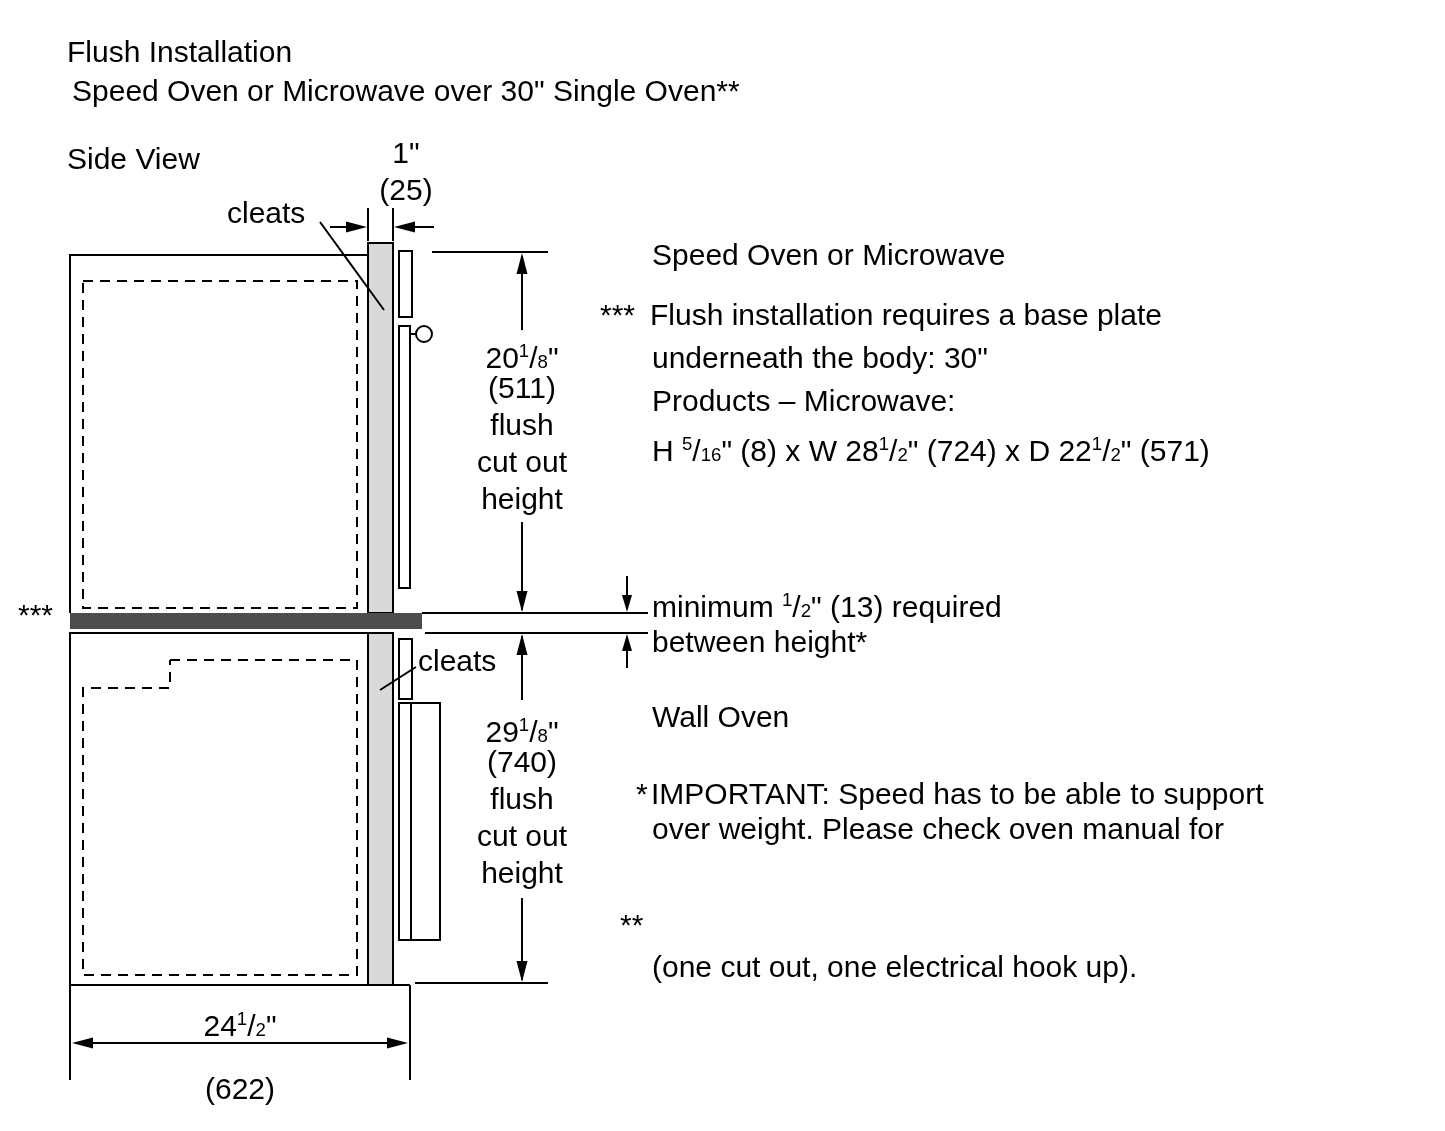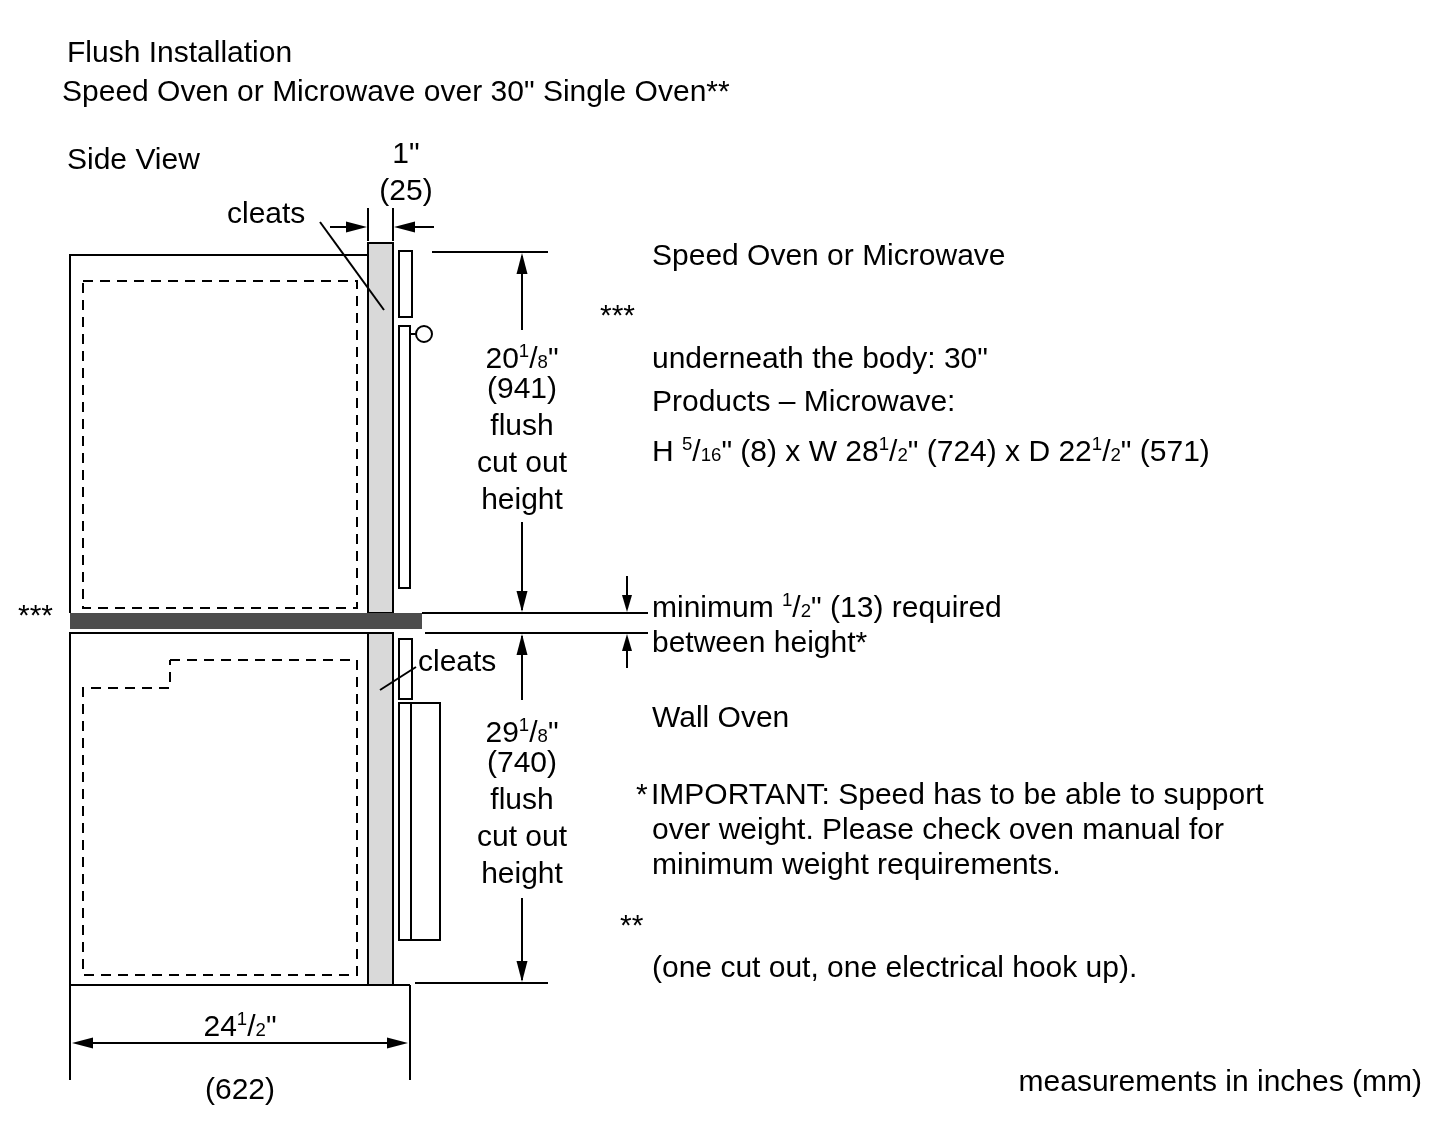--- a/index.html
+++ b/index.html
@@ -88,60 +88,59 @@
       <line x1="76" y1="1043" x2="404" y2="1043"></line>
       <polygon points="72,1043 93,1037.5 93,1048.5" stroke="none"></polygon>
       <polygon points="408,1043 387,1037.5 387,1048.5" stroke="none"></polygon>
     </g>
 
     <line x1="320" y1="222" x2="384" y2="310" stroke="#000" stroke-width="2"></line>
     <line x1="416" y1="667" x2="380" y2="690" stroke="#000" stroke-width="2"></line>
   </svg>
 
   <div class="lbl" style="left:67px;top:33px">Flush Installation</div>
-  <div class="lbl" style="left:62px;top:72px">Speed Oven or Microwave over 30" Single Oven**</div>
+  <div class="lbl" style="left:72px;top:72px">Speed Oven or Microwave over 30" Single Oven**</div>
   <div class="lbl" style="left:67px;top:140px">Side View</div>
 
   <div class="lbl" style="left:227px;top:194px">cleats</div>
   <div class="lbl ctr" style="left:346px;top:134px;width:120px">1"</div>
   <div class="lbl ctr" style="left:346px;top:171px;width:120px">(25)</div>
 
   <div class="lbl ctr" style="left:442px;top:332px;width:160px"><span>20</span><span class="frac"><sup>1</sup>/<span class="fd">8</span></span><span>"</span></div>
-  <div class="lbl ctr" style="left:442px;top:369px;width:160px">(941)</div>
+  <div class="lbl ctr" style="left:442px;top:369px;width:160px">(511)</div>
   <div class="lbl ctr" style="left:442px;top:406px;width:160px">flush</div>
   <div class="lbl ctr" style="left:442px;top:443px;width:160px">cut out</div>
   <div class="lbl ctr" style="left:442px;top:480px;width:160px">height</div>
 
   <div class="lbl" style="left:18px;top:596px">***</div>
   <div class="lbl" style="left:418px;top:642px">cleats</div>
 
   <div class="lbl ctr" style="left:442px;top:706px;width:160px"><span>29</span><span class="frac"><sup>1</sup>/<span class="fd">8</span></span><span>"</span></div>
   <div class="lbl ctr" style="left:442px;top:743px;width:160px">(740)</div>
   <div class="lbl ctr" style="left:442px;top:780px;width:160px">flush</div>
   <div class="lbl ctr" style="left:442px;top:817px;width:160px">cut out</div>
   <div class="lbl ctr" style="left:442px;top:854px;width:160px">height</div>
 
   <div class="lbl ctr" style="left:145px;top:1000px;width:190px"><span>24</span><span class="frac"><sup>1</sup>/<span class="fd">2</span></span><span>"</span></div>
   <div class="lbl ctr" style="left:145px;top:1070px;width:190px">(622)</div>
 
   <div class="lbl" style="left:652px;top:236px">Speed Oven or Microwave</div>
 
   <div class="lbl" style="left:600px;top:296px">***</div>
+  <div class="lbl" style="left:650px;top:296px">Flush installation requires a base plate</div>
   <div class="lbl" style="left:652px;top:339px">underneath the body: 30"</div>
   <div class="lbl" style="left:652px;top:382px">Products – Microwave:</div>
   <div class="lbl" style="left:652px;top:425px"><span>H </span><span class="frac"><sup>5</sup>/<span class="fd">16</span></span><span>" (8) x W 28</span><span class="frac"><sup>1</sup>/<span class="fd">2</span></span><span>" (724) x D 22</span><span class="frac"><sup>1</sup>/<span class="fd">2</span></span><span>" (571)</span></div>
 
   <div class="lbl" style="left:652px;top:581px"><span>minimum </span><span class="frac"><sup>1</sup>/<span class="fd">2</span></span><span>" (13) required</span></div>
   <div class="lbl" style="left:652px;top:623px">between height*</div>
 
   <div class="lbl" style="left:652px;top:698px">Wall Oven</div>
 
   <div class="lbl" style="left:636px;top:775px">*</div>
   <div class="lbl" style="left:651px;top:775px">IMPORTANT: Speed has to be able to support</div>
   <div class="lbl" style="left:652px;top:810px">over weight. Please check oven manual for</div>
-  <div class="lbl" style="left:652px;top:845px">minimum weight requirements.</div>
 
   <div class="lbl" style="left:620px;top:906px">**</div>
   <div class="lbl" style="left:652px;top:948px">(one cut out, one electrical hook up).</div>
 
-  <div class="lbl" style="left:940px;top:1062px;width:482px;text-align:right">measurements in inches (mm)</div>
 
 </div>
 
 </body></html>

